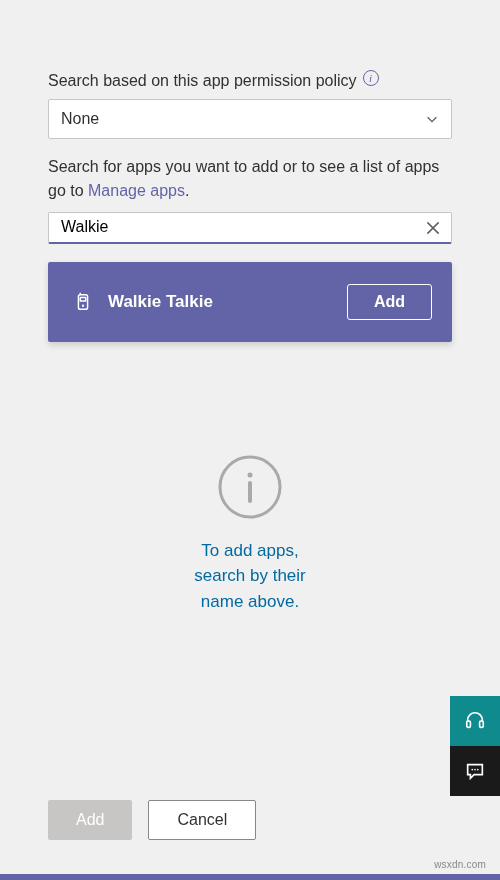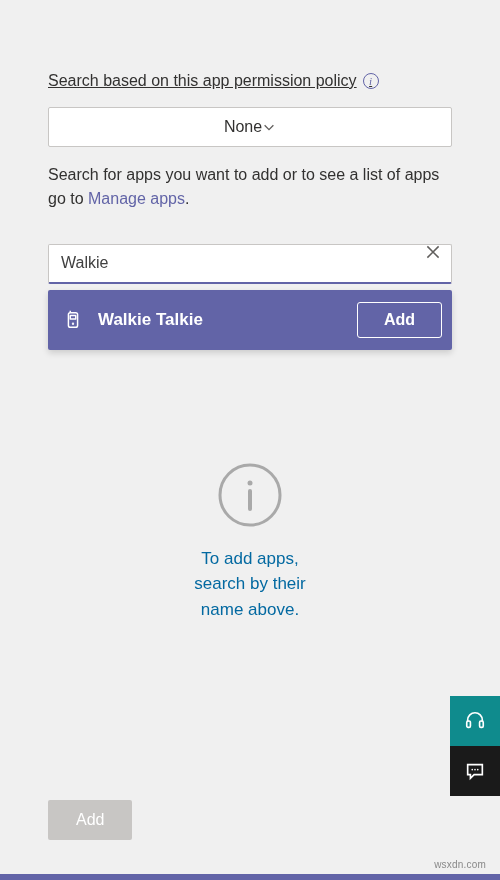--- a/index.html
+++ b/index.html
@@ -16,26 +16,24 @@
     }
     .page-title {
       font-size: 28px;
       font-weight: 700;
       color: #1a1a1a;
       margin-bottom: 28px;
     }
     .field-label {
       font-size: 16px;
       color: #323130;
-      margin-bottom: 15px;
+      margin-bottom: 7px;
       line-height: 1.4;
       display: flex;
-      align-items: center;
       flex-wrap: wrap;
-      text-decoration: underline;
     }
     .info-icon {
       display: inline-flex;
       align-items: center;
       justify-content: center;
       width: 16px;
       height: 16px;
       border: 1px solid #6264a7;
       border-radius: 50%;
       color: #6264a7;
@@ -45,65 +43,64 @@
       margin-left: 6px;
       line-height: 1;
     }
     .select-box {
       background: #fff;
       border: 1px solid #c8c6c4;
       border-radius: 2px;
       height: 40px;
       display: flex;
       align-items: center;
-      justify-content: center;
+      justify-content: space-between;
       padding: 0 12px;
       font-size: 16px;
       color: #323130;
       cursor: pointer;
       margin-bottom: 16px;
     }
     .chevron-down {
       width: 14px; height: 14px;
     }
     .help-text {
       font-size: 16px;
       color: #323130;
       line-height: 1.45;
       margin-bottom: 10px;
     }
     .link { color: #6264a7; cursor: pointer; }
     .search-wrap { position: relative; }
     .search-input {
       width: 100%;
-      height: 40px;
+      height: 32px;
       border: 1px solid #c8c6c4;
       border-bottom: 2px solid #6264a7;
       border-radius: 2px;
       padding: 0 40px 0 12px;
       font-size: 16px;
-      color: #404040;
+      color: #000000;
       font-family: inherit;
       outline: none;
-      margin-top: 24px;
     }
     .clear-icon {
       position: absolute;
       right: 10px;
       top: 50%;
       transform: translateY(-50%);
       width: 18px; height: 18px;
       cursor: pointer;
       color: #605e5c;
     }
     .dropdown {
       background: #6264a7;
       border-radius: 2px;
-      margin-top: 6px;
-      padding: 2px;
+      margin-top: 18px;
+      padding: 12px;
       box-shadow: 0 3px 6px rgba(0,0,0,0.15);
     }
     .dropdown-row {
       display: flex;
       align-items: center;
       gap: 14px;
       padding: 10px 8px 10px 12px;
       color: #fff;
     }
     .app-icon {
@@ -251,20 +248,21 @@
     </svg>
     <div class="empty-text">To add apps,
 search by their
 name above.</div>
   </div>
 
 </div>
 
 <div class="footer-buttons">
   <button class="btn btn-primary-disabled">Add</button>
+  <button class="btn btn-secondary">Cancel</button>
 </div>
 
 <div class="side-widgets">
   <div class="widget teal">
     <svg width="22" height="22" viewBox="0 0 24 24" fill="none" stroke="#fff" stroke-width="1.8">
       <path d="M4 13 v-2 a8 8 0 0 1 16 0 v2"></path>
       <rect x="3" y="12" width="4" height="7" rx="1.5"></rect>
       <rect x="17" y="12" width="4" height="7" rx="1.5"></rect>
     </svg>
   </div>

